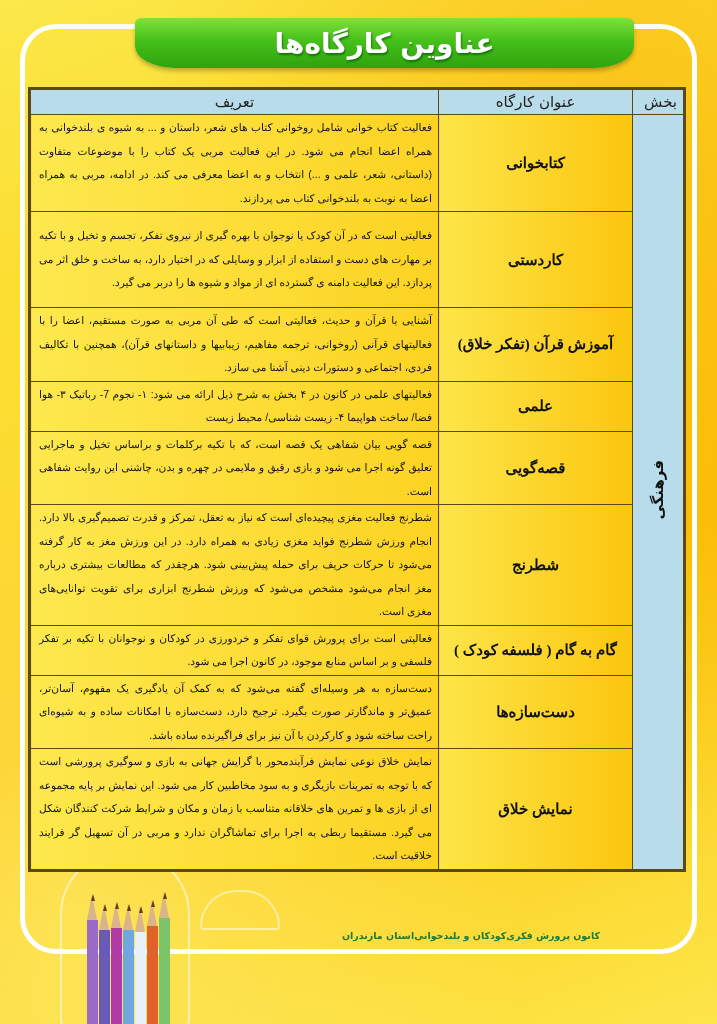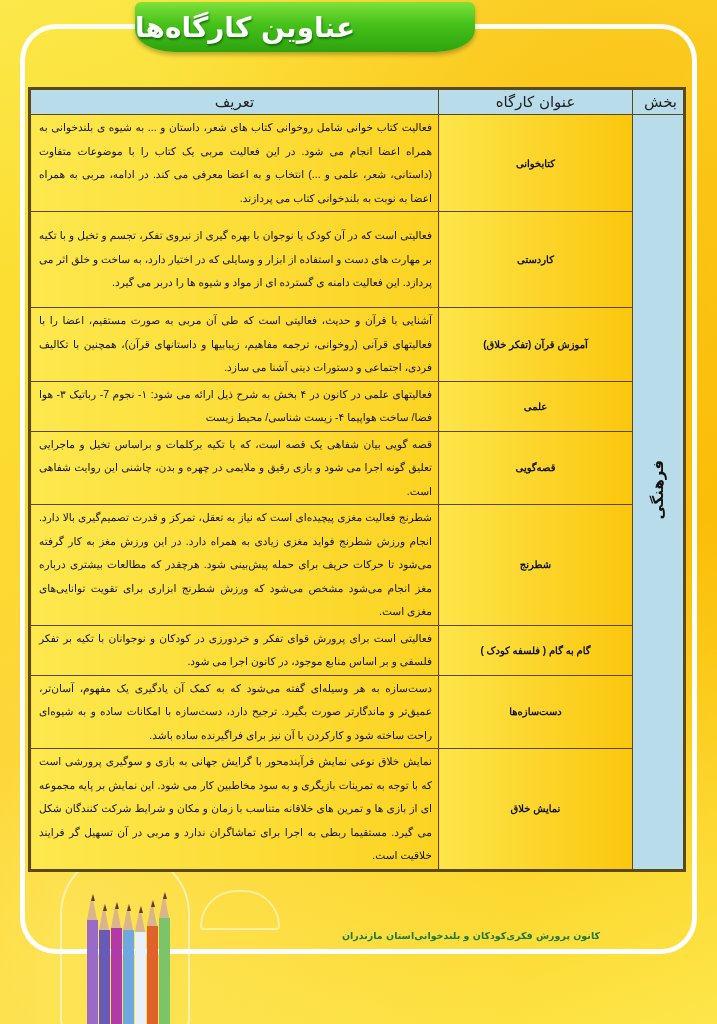--- a/index.html
+++ b/index.html
@@ -12,25 +12,25 @@
   .bg-glow {
     position: absolute; left: 0; top: 0; width: 717px; height: 1024px;
     background: radial-gradient(ellipse at 85% 20%, rgba(250,170,0,0.55) 0%, rgba(250,170,0,0) 55%),
                 radial-gradient(ellipse at 10% 90%, rgba(255,240,120,0.6) 0%, rgba(255,240,120,0) 50%);
   }
   .frame {
     position: absolute; left: 20px; top: 24px; width: 677px; height: 930px;
     border: 5px solid #ffffff; border-radius: 36px; border-top-color: rgba(255,255,255,0.95);
   }
   .title-banner {
-    position: absolute; left: 135px; top: 2px; width: 340px; height: 50px;
+    position: absolute; left: 135px; top: 18px; width: 499px; height: 50px;
     background: linear-gradient(180deg, #7fe23a 0%, #46c01a 45%, #2ea30e 100%);
     border-radius: 6px 6px 40px 40px / 6px 6px 22px 22px;
     box-shadow: 0 3px 4px rgba(0,0,0,0.25);
-    display: flex; align-items: center; justify-content: flex-end;
+    display: flex; align-items: center; justify-content: center;
   }
   .title-text {
     color: #ffffff; font-weight: bold; font-size: 28px;
     font-family: "DejaVu Sans", sans-serif;
     text-shadow: 1px 2px 2px rgba(0,80,0,0.6);
   }
   table.workshops {
     position: absolute; left: 28px; top: 87px; width: 658px;
     border-collapse: collapse; direction: rtl;
     border: 3px solid #5a4a1a;
@@ -48,22 +48,22 @@
     background: #b8dcea; vertical-align: middle; text-align: center;
   }
   .section-label {
     display: inline-block; writing-mode: vertical-rl; transform: rotate(180deg);
     font-weight: bold; font-size: 15px; color: #111;
     font-family: "DejaVu Sans", sans-serif;
   }
   td.title-cell {
     background: linear-gradient(90deg, #fde54a 0%, #fbc60e 100%);
     text-align: center; vertical-align: middle;
-    font-weight: bold; font-size: 10px; color: #111;
-    font-family: Liberation Sans, sans-serif; padding: 0 0;
+    font-weight: bold; font-size: 15px; color: #111;
+    font-family: Liberation Serif, serif; padding: 0 0;
   }
   td.desc-cell {
     background: linear-gradient(90deg, #fde84e 0%, #fcd322 100%);
     text-align: justify; vertical-align: middle;
     font-size: 10.6px; line-height: 23.5px; color: #111;
     padding: 1px 6px 1px 8px;
     font-family: Liberation Sans, sans-serif;
   }
   .pencils {
     position: absolute; left: 80px; top: 875px; width: 90px; height: 149px;

